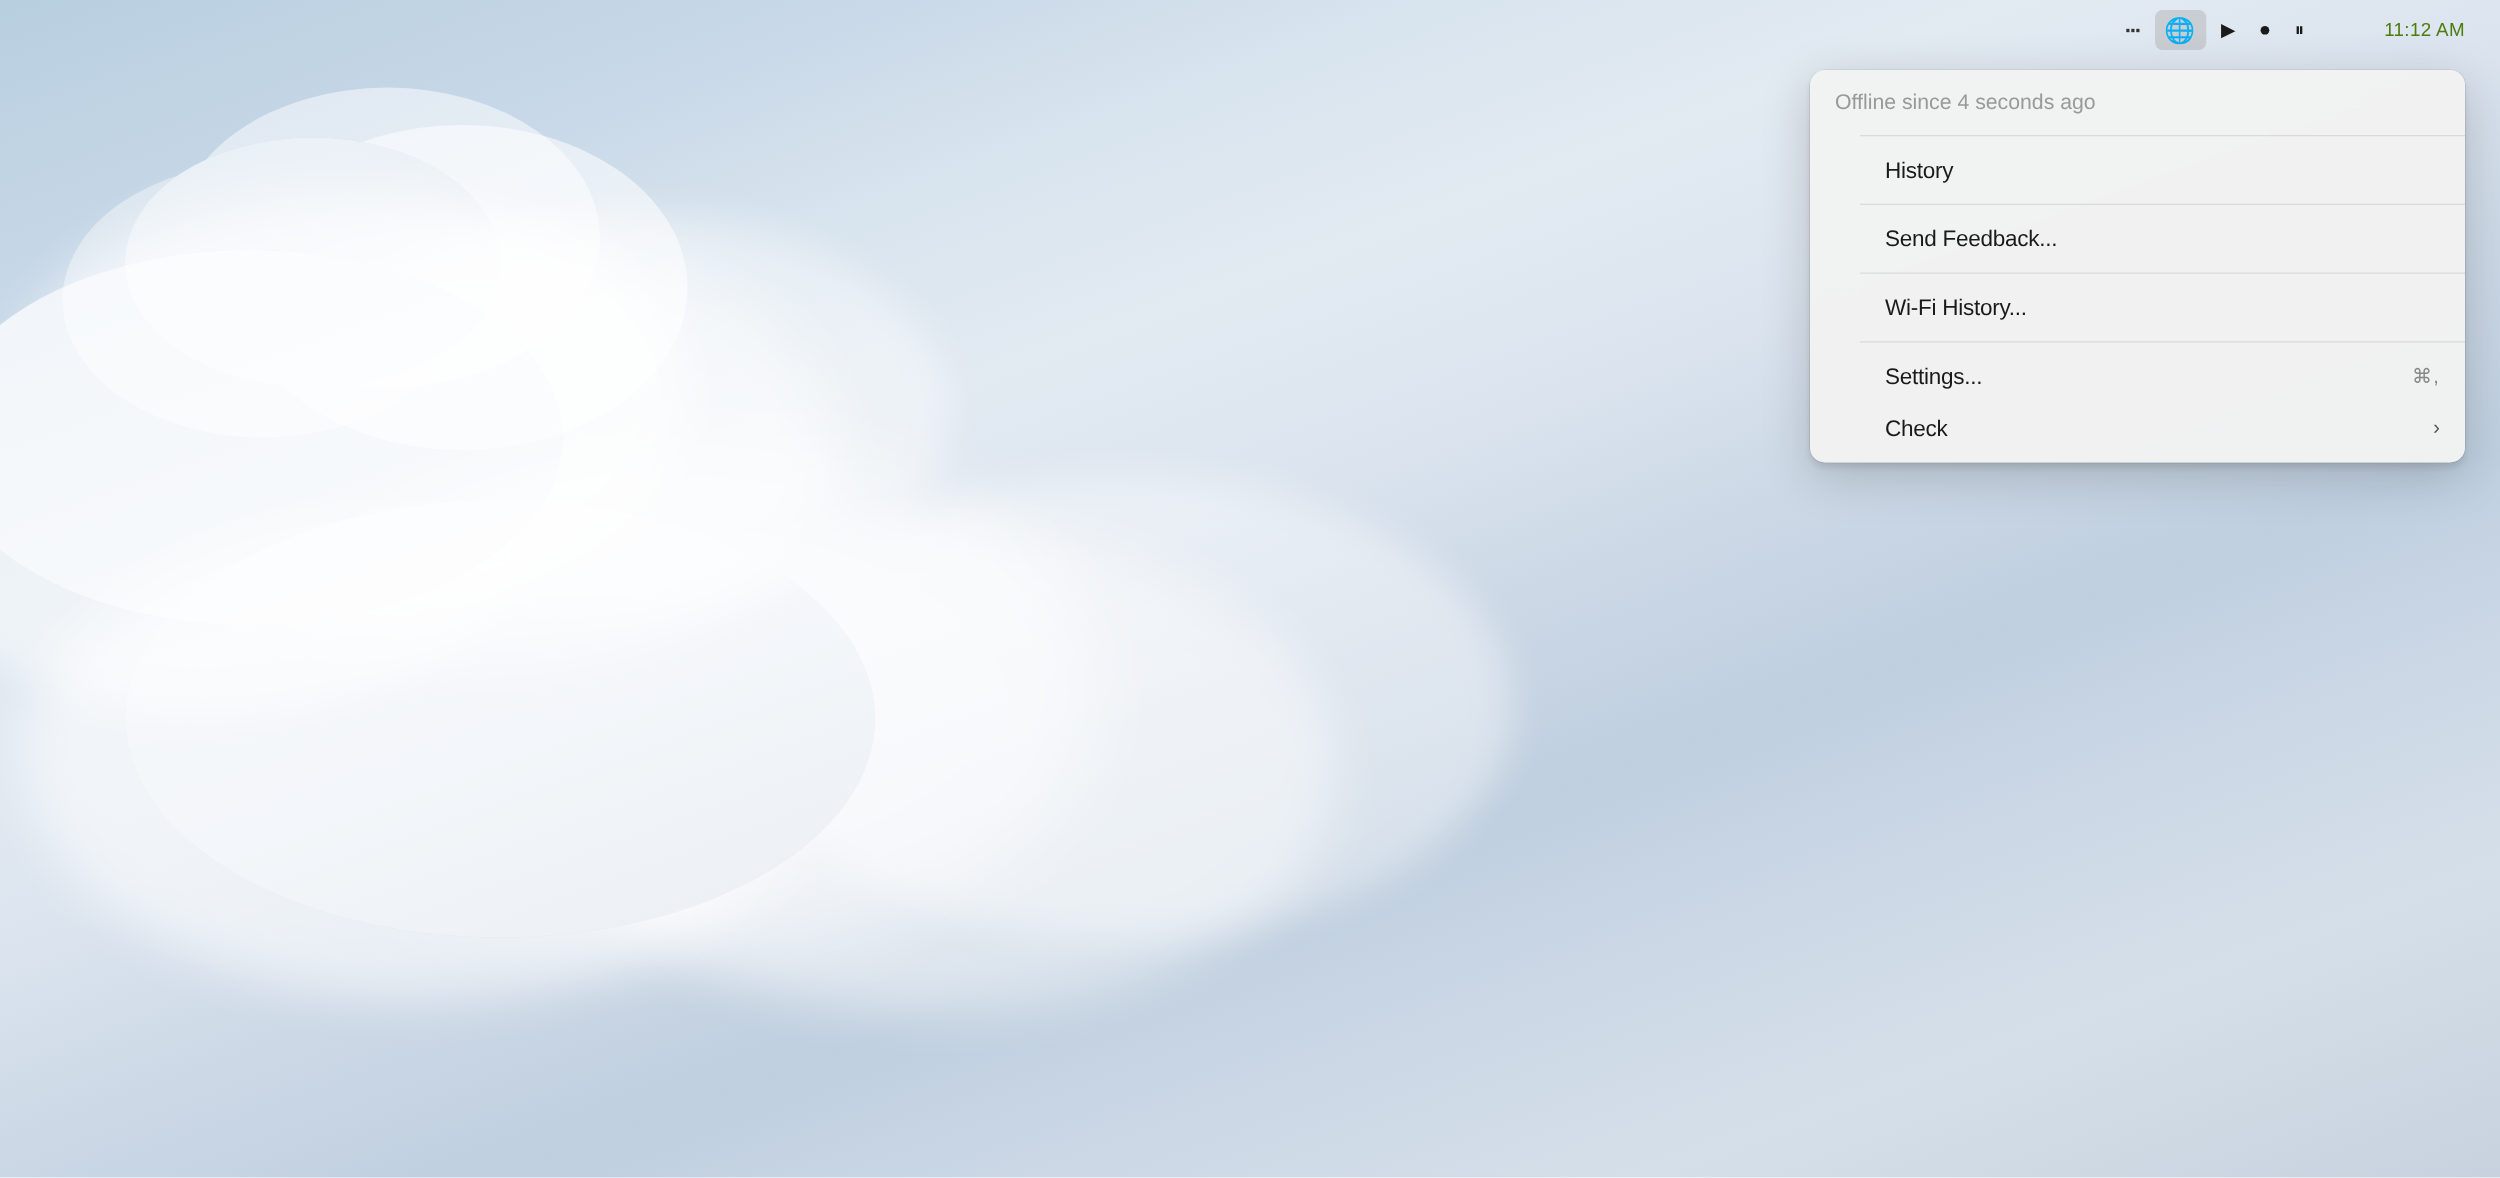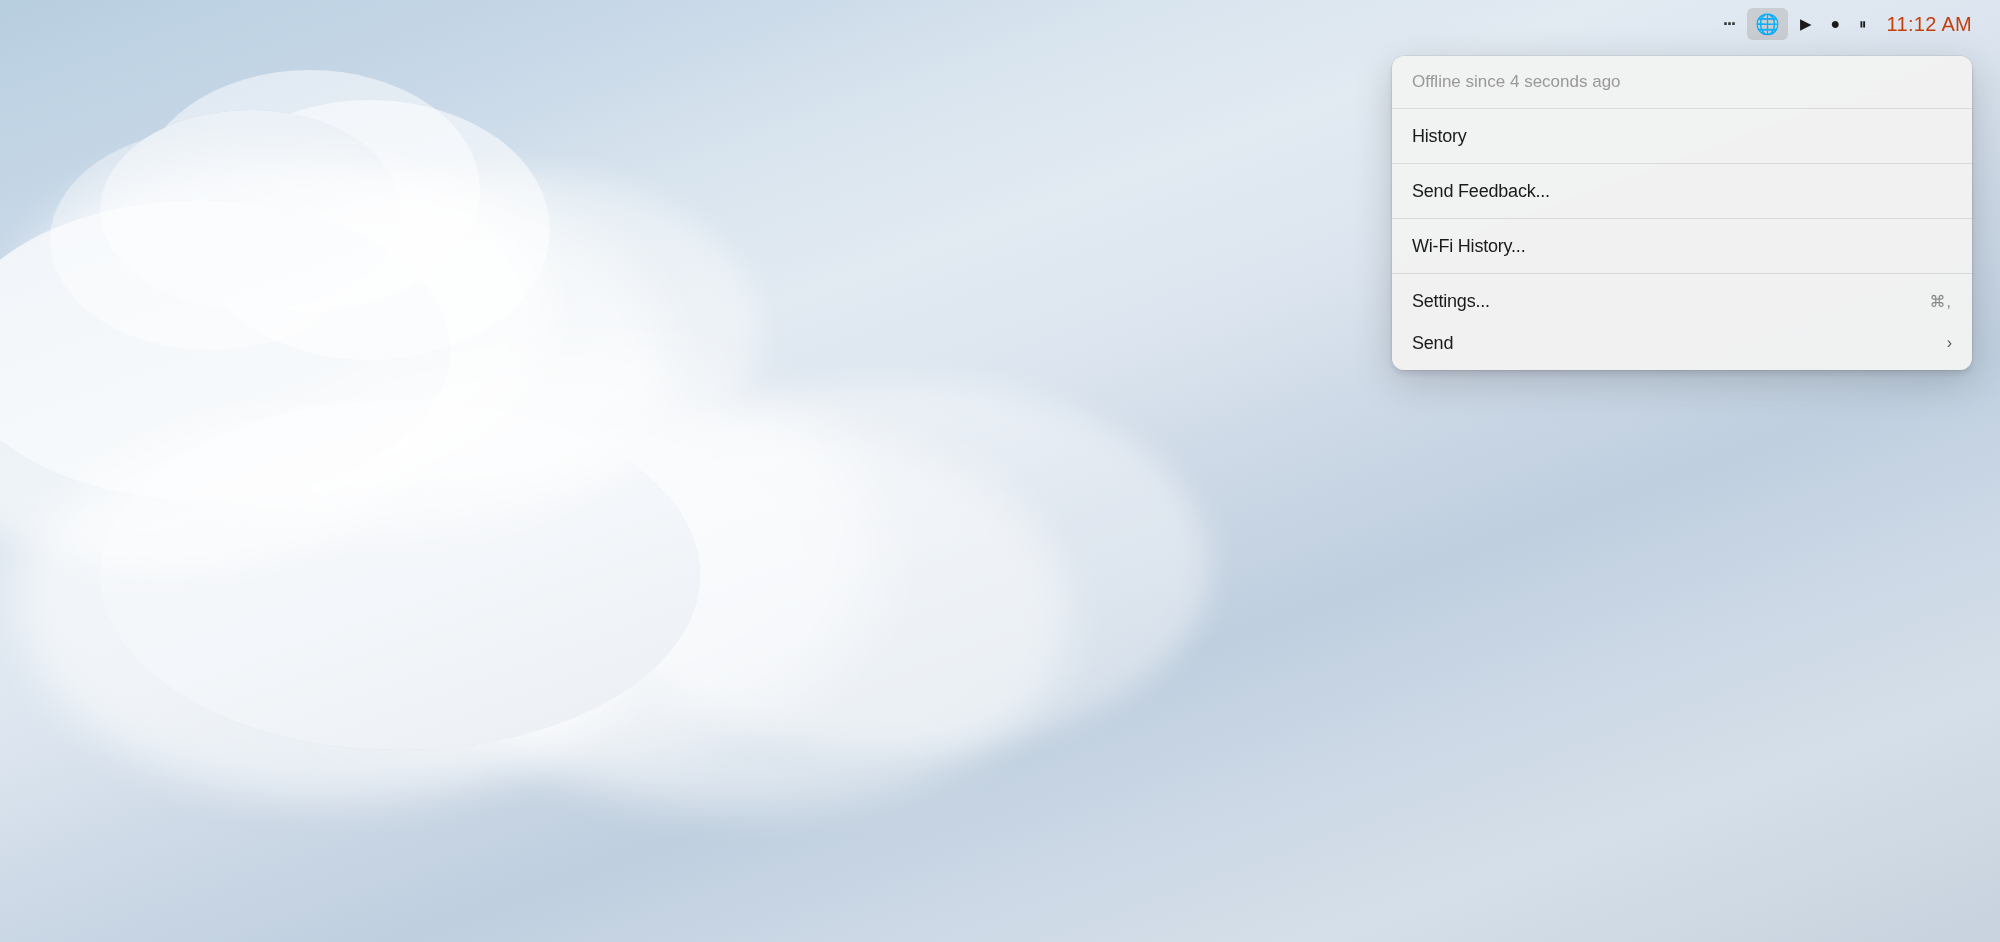--- a/index.html
+++ b/index.html
@@ -132,56 +132,58 @@
     .menu-bar-item.active {
       background: rgba(180,180,180,0.5);
     }
 
     .menu-bar-globe {
       color: #d63030;
       font-size: 20px;
     }
 
     .menu-bar-time {
-      font-size: 20px;
+      font-size: 15px;
       font-weight: 500;
-      color: #c2410c;
+      color: #4d7c0f;
       padding: 0 8px;
       letter-spacing: 0.3px;
+      margin-left: 44px;
     }
 
     .dots-icon {
       font-size: 18px;
       letter-spacing: -2px;
       font-weight: 700;
       color: #333;
     }
 
     
     .dropdown-menu {
       position: absolute;
       top: 56px;
       right: 28px;
-      width: 580px;
+      width: 524px;
       background: rgba(242,242,242,0.97);
       border-radius: 12px;
       box-shadow:
         0 4px 6px rgba(0,0,0,0.1),
         0 10px 40px rgba(0,0,0,0.18),
         0 0 0 0.5px rgba(0,0,0,0.12);
       overflow: hidden;
       backdrop-filter: blur(20px);
     }
 
     .menu-section {
       padding: 6px 0;
     }
 
     .menu-section + .menu-section {
       border-top: 1px solid rgba(0,0,0,0.1);
+      margin-left: 40px;
     }
 
     .menu-item {
       display: flex;
       align-items: center;
       justify-content: space-between;
       padding: 10px 20px;
       min-height: 42px;
       cursor: pointer;
       font-size: 18px;
@@ -271,19 +273,19 @@
       <span class="menu-item-label">Wi-Fi History...</span>
     </div>
   </div>
 
   <div class="menu-section">
     <div class="menu-item">
       <span class="menu-item-label">Settings...</span>
       <span class="menu-item-shortcut">⌘,</span>
     </div>
     <div class="menu-item">
-      <span class="menu-item-label">Send</span>
+      <span class="menu-item-label">Check</span>
       <span class="chevron-right">›</span>
     </div>
   </div>
 
 
 </div>
 
 </body></html>

